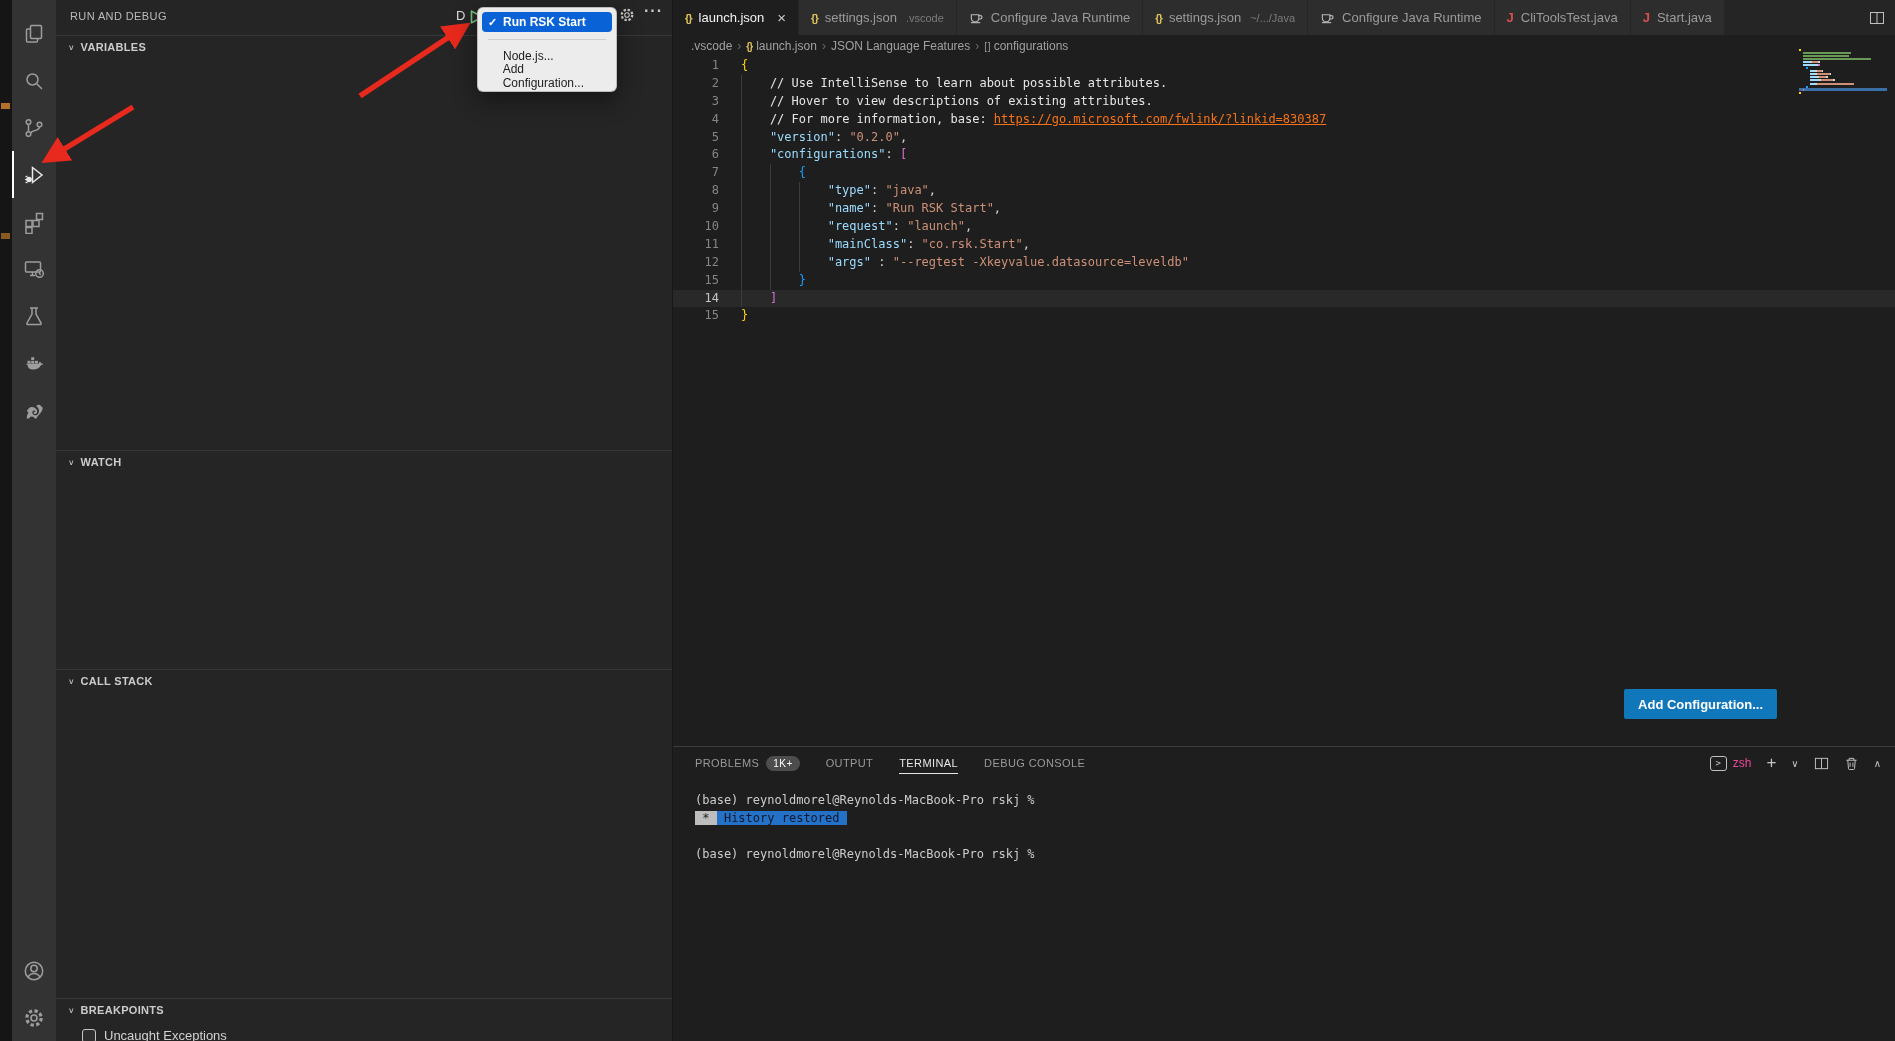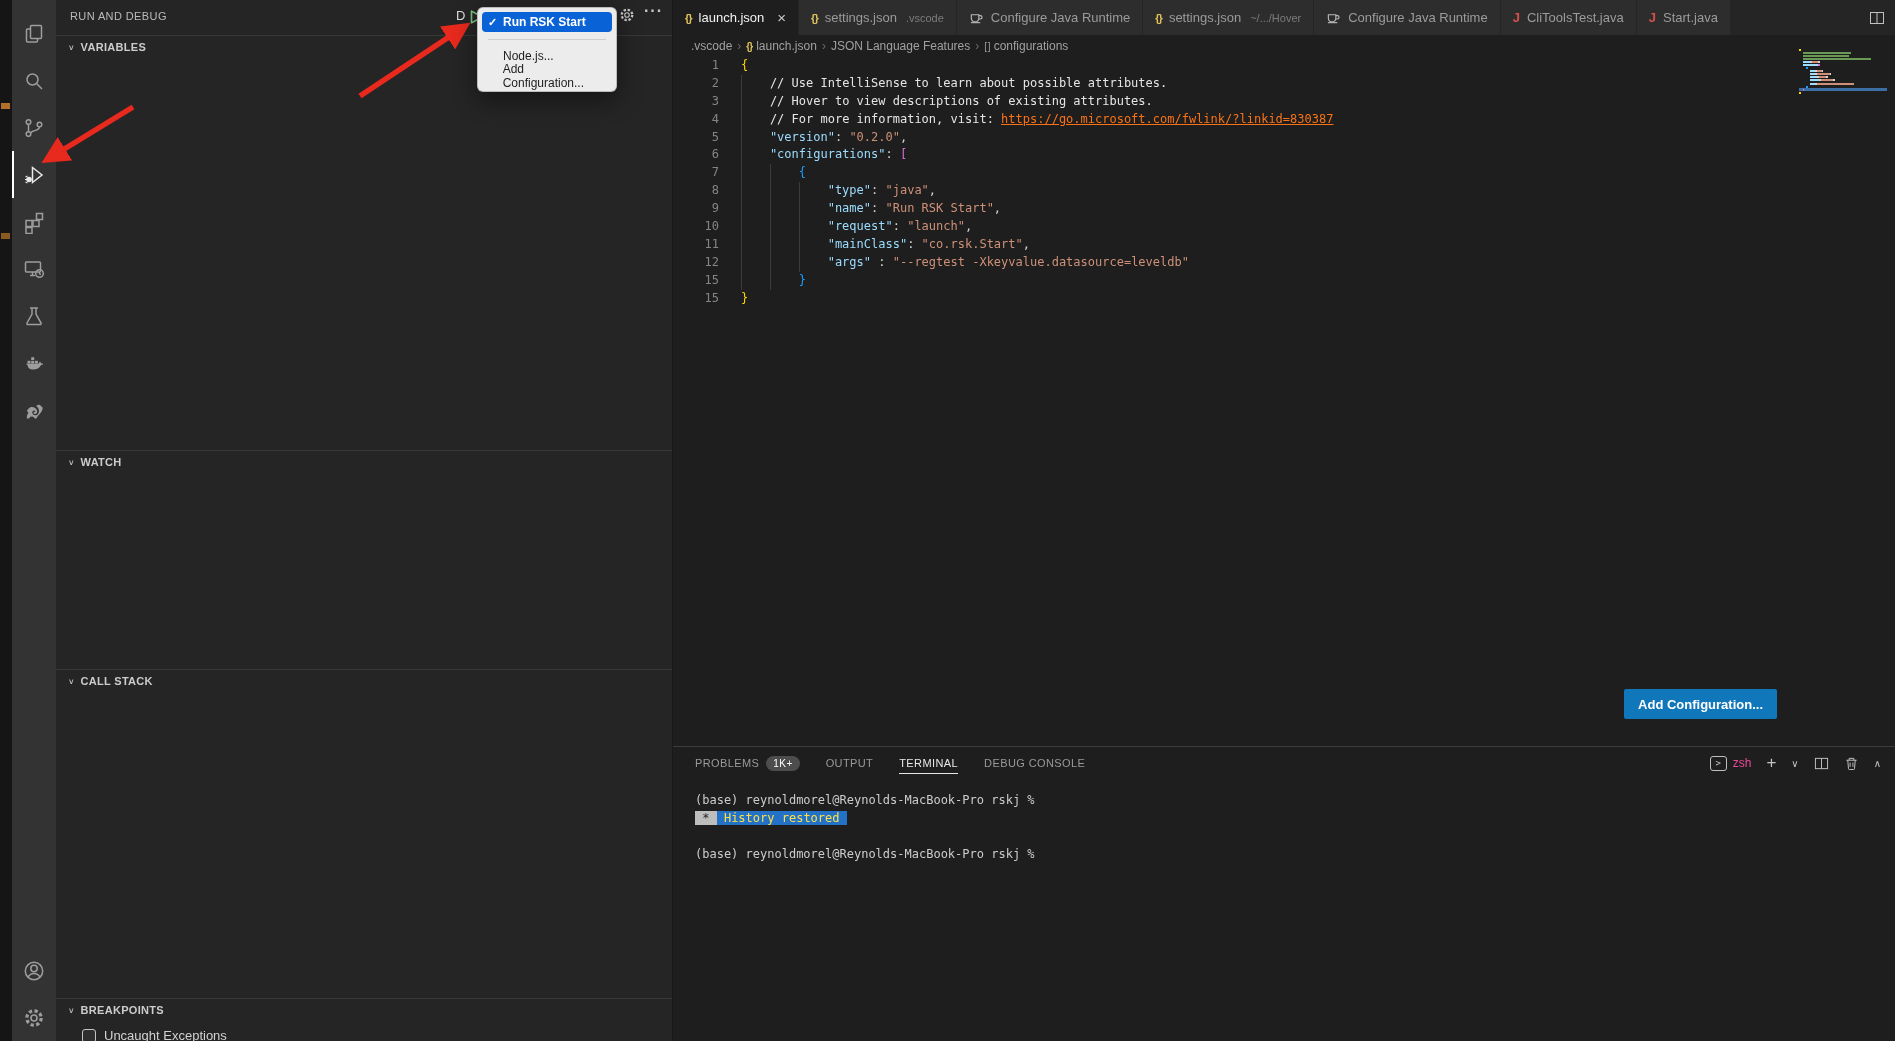--- a/index.html
+++ b/index.html
@@ -85,21 +85,21 @@
   .shell-pick { display:flex; align-items:center; gap:6px; cursor:pointer; }
   .term-box { width:17px; height:15px; border:1px solid #bfbfbf; border-radius:3px; font-size:9px; display:flex; align-items:center; justify-content:center; font-family:"DejaVu Sans Mono",monospace; }
   .shell-name { font-size:12px; color:#ec4899; }
   .plus-ic { font-size:17px; font-weight:300; cursor:pointer; }
   .chev-ic { font-size:10px; cursor:pointer; }
   .svg-btn { display:flex; cursor:pointer; }
 
   .terminal { padding:12px 0 0 22px; font-family:"DejaVu Sans Mono", monospace; font-size:12px; line-height:18px; color:#cccccc; }
   .tline { height:18px; white-space:pre; }
   .chip-gray { background:#bdbdbd; color:#1e1e1e; }
-  .chip-blue { background:#2472c8; color:#fde047; }
+  .chip-blue { background:#2472c8; color:#0f172a; }
 
   
   .context-menu { position:absolute; left:477px; top:7px; width:140px; background:#ececec; border-radius:6px; border:1px solid rgba(0,0,0,.2); box-shadow:0 8px 24px rgba(0,0,0,.45); padding:4px 0 5px 0; z-index:60; }
   .menu-item { height:20px; margin:0 4px; padding:0 6px; display:flex; align-items:center; font-size:12px; color:#1d1d1f; border-radius:4px; cursor:pointer; }
   .menu-item .mi-check { width:15px; font-size:11px; }
   .menu-item.highlighted { background:#0a63d6; color:#ffffff; font-weight:bold; }
   .menu-sep { height:1px; background:#cfcfcf; margin:7px 10px 6px 10px; }
 
   
   .arrows { position:absolute; left:0; top:0; width:1895px; height:1041px; pointer-events:none; z-index:50; }
@@ -283,21 +283,21 @@
             <path d="M2.5 5h8v3.7a4 4 0 0 1-8 0z"></path>
             <path d="M10.5 6h1.6a1.8 1.8 0 0 1 0 3.6h-1.8"></path>
             <path d="M2 13.5h10"></path>
           </svg>
         </span>
         <span class="tab-label">Configure Java Runtime</span>
       </div>
       <div class="tab">
         <span class="json-glyph">{}</span>
         <span class="tab-label">settings.json</span>
-        <span class="desc">~/.../Hover</span>
+        <span class="desc">~/.../Java</span>
       </div>
       <div class="tab">
         <span class="cup-glyph">
           <svg width="15" height="15" viewBox="0 0 16 16" fill="none" stroke="currentColor" stroke-width="1.2">
             <path d="M2.5 5h8v3.7a4 4 0 0 1-8 0z"></path>
             <path d="M10.5 6h1.6a1.8 1.8 0 0 1 0 3.6h-1.8"></path>
             <path d="M2 13.5h10"></path>
           </svg>
         </span>
         <span class="tab-label">Configure Java Runtime</span>
@@ -346,21 +346,21 @@
       <div class="code-line">
         <div class="gutter">2</div>
         <div class="line-content"><div class="ig"></div><span class="tok-comment">// Use IntelliSense to learn about possible attributes.</span></div>
       </div>
       <div class="code-line">
         <div class="gutter">3</div>
         <div class="line-content"><div class="ig"></div><span class="tok-comment">// Hover to view descriptions of existing attributes.</span></div>
       </div>
       <div class="code-line">
         <div class="gutter">4</div>
-        <div class="line-content"><div class="ig"></div><span class="tok-comment">// For more information, visit: </span><span class="tok-link">https://go.microsoft.com/fwlink/?linkid=830387</span></div>
+        <div class="line-content"><div class="ig"></div><span class="tok-comment">// For more information, base: </span><span class="tok-link">https://go.microsoft.com/fwlink/?linkid=830387</span></div>
       </div>
       <div class="code-line">
         <div class="gutter">5</div>
         <div class="line-content"><div class="ig"></div><span class="tok-key">"version"</span><span class="tok-punc">: </span><span class="tok-str">"0.2.0"</span><span class="tok-punc">,</span></div>
       </div>
       <div class="code-line">
         <div class="gutter">6</div>
         <div class="line-content"><div class="ig"></div><span class="tok-key">"configurations"</span><span class="tok-punc">: </span><span class="tok-b2">[</span></div>
       </div>
       <div class="code-line">
@@ -383,20 +383,24 @@
         <div class="gutter">11</div>
         <div class="line-content"><div class="ig"></div><div class="ig"></div><div class="ig"></div><span class="tok-key">"mainClass"</span><span class="tok-punc">: </span><span class="tok-str">"co.rsk.Start"</span><span class="tok-punc">,</span></div>
       </div>
       <div class="code-line">
         <div class="gutter">12</div>
         <div class="line-content"><div class="ig"></div><div class="ig"></div><div class="ig"></div><span class="tok-key">"args"</span><span class="tok-punc"> : </span><span class="tok-str">"--regtest -Xkeyvalue.datasource=leveldb"</span></div>
       </div>
       <div class="code-line">
         <div class="gutter">15</div>
         <div class="line-content"><div class="ig"></div><div class="ig"></div><span class="tok-b3">}</span></div>
+      </div>
+      <div class="code-line current">
+        <div class="gutter">14</div>
+        <div class="line-content"><div class="ig"></div><span class="tok-b2">]</span></div>
       </div>
       <div class="code-line">
         <div class="gutter">15</div>
         <div class="line-content"><span class="tok-b1">}</span></div>
       </div>
     </div>
   <div class="minimap">
       <div class="mm-row">
         <span class="mm-bar" style="left: 0px; width: 1.5px; background: rgb(255, 215, 0);"></span>
       </div>

